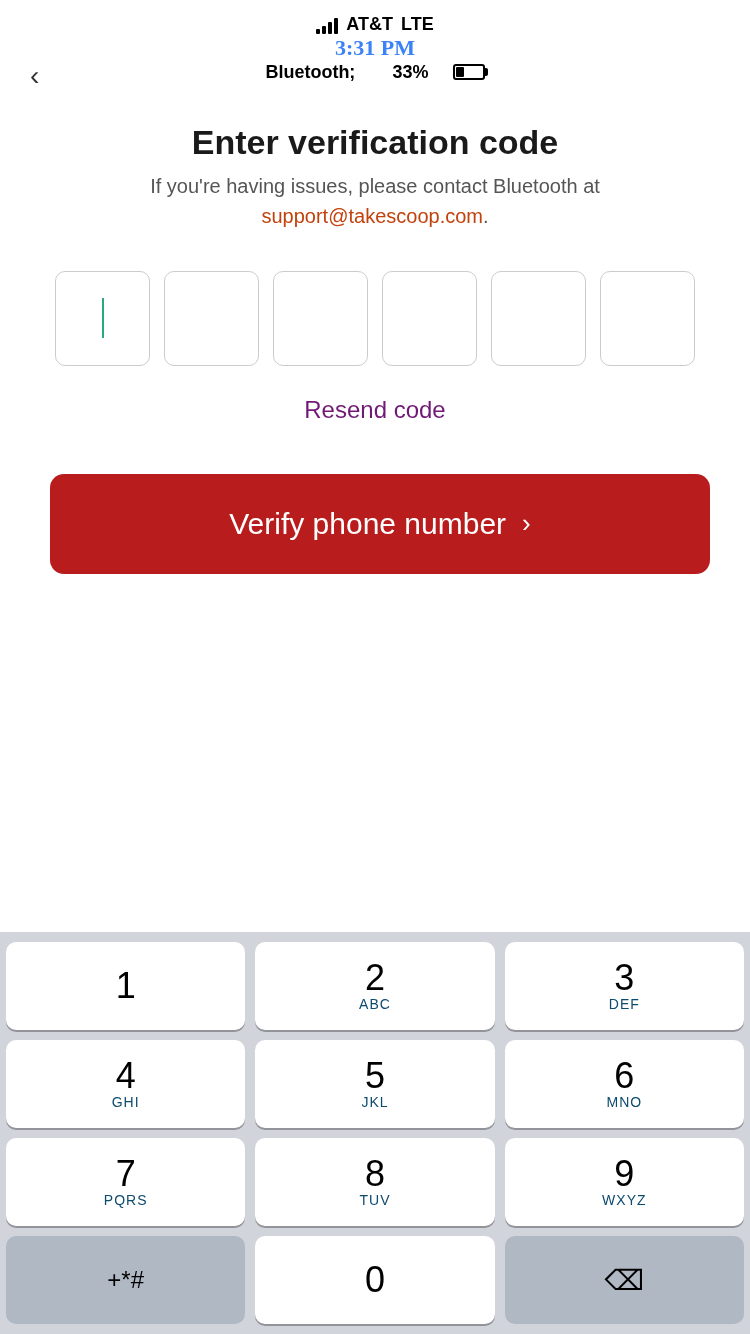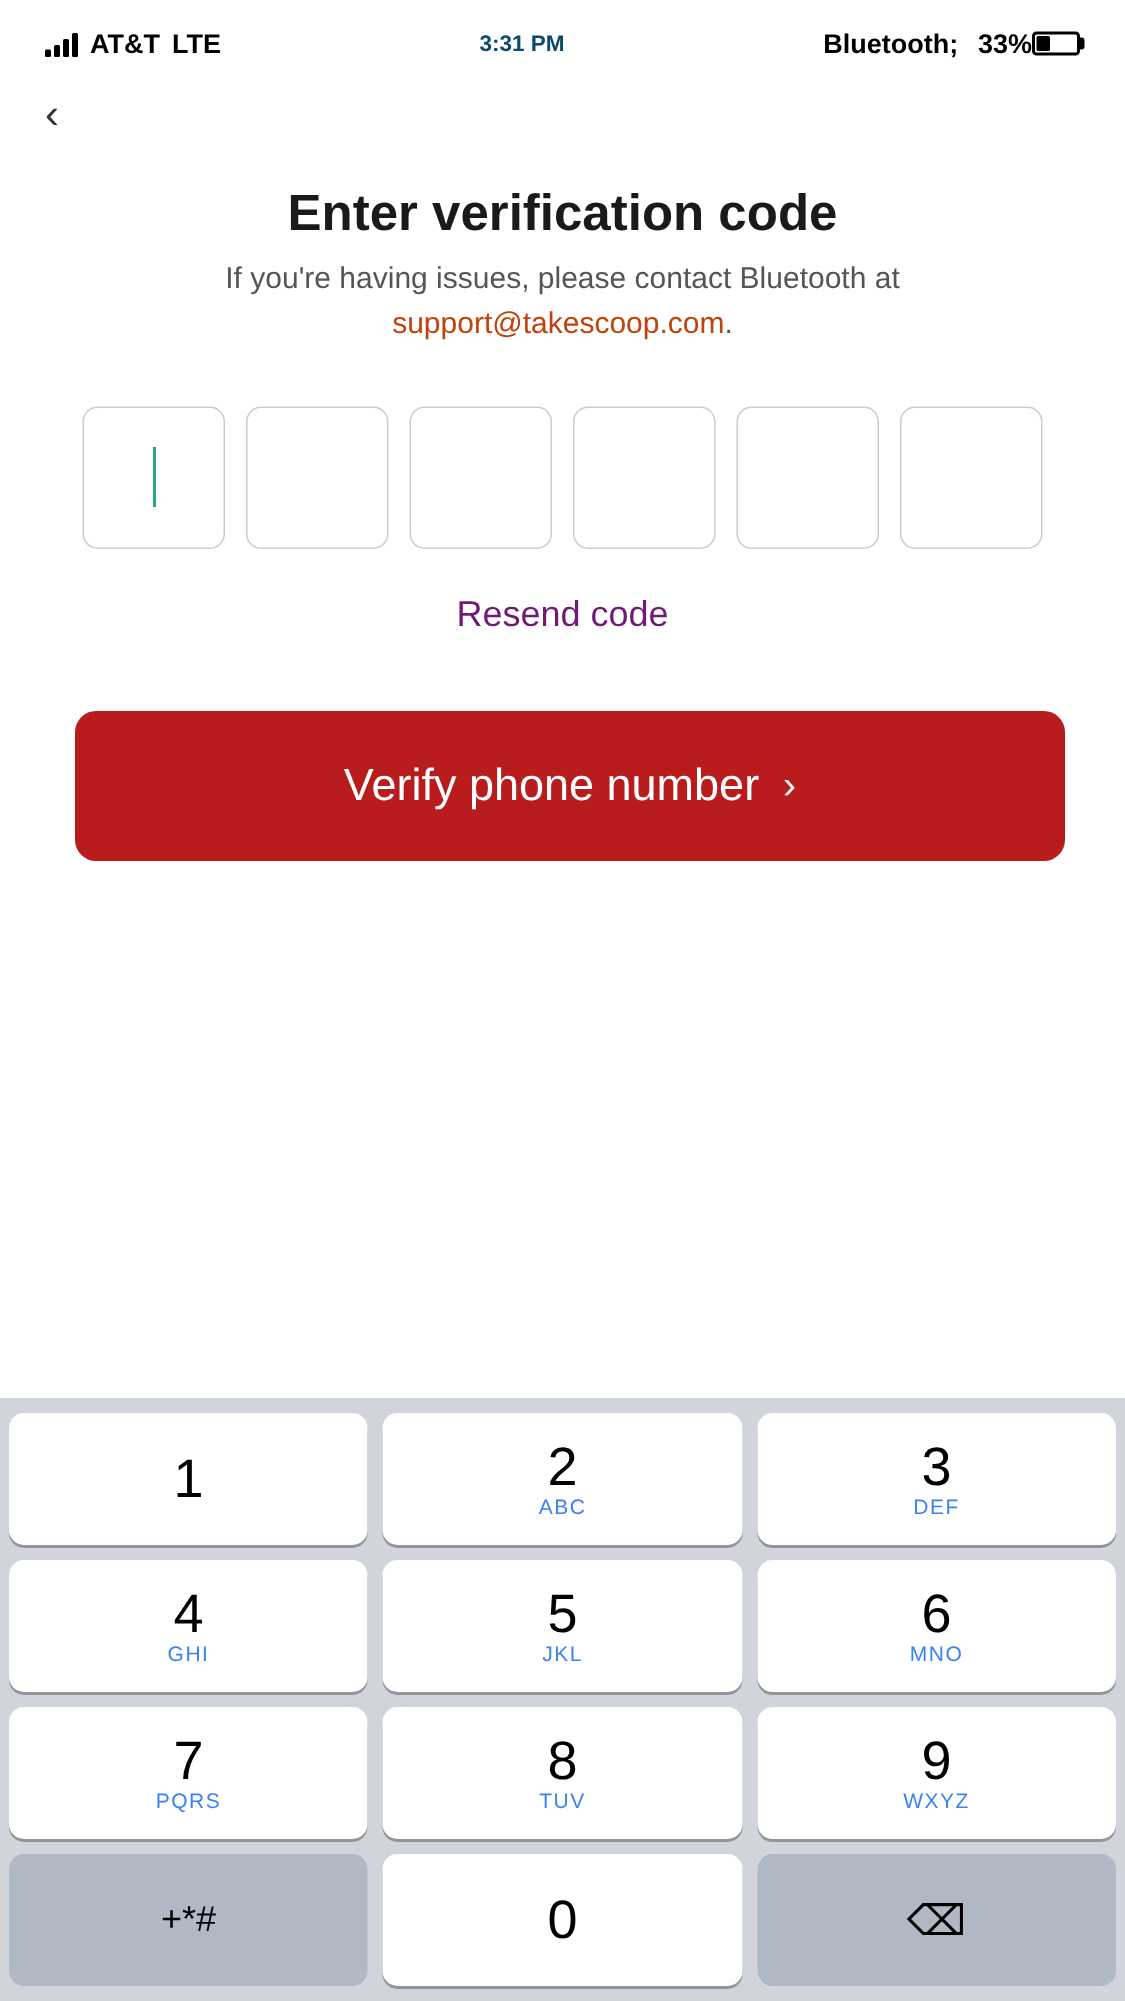--- a/index.html
+++ b/index.html
@@ -13,20 +13,21 @@
       position: relative;
     }
 
     
     .status-bar {
       display: flex;
       justify-content: space-between;
       align-items: center;
       padding: 14px 30px 6px 30px;
       height: 50px;
+      flex-direction: column;
     }
     .status-left {
       display: flex;
       align-items: center;
       gap: 8px;
       font-size: 18px;
       font-weight: 600;
       color: #000;
     }
     .signal-bars {
@@ -34,28 +35,29 @@
       align-items: flex-end;
       gap: 2px;
       height: 18px;
     }
     .bar {
       width: 4px;
       background: #000;
       border-radius: 1px;
     }
     .status-center {
-      font-size: 15px;
+      font-size: 22px;
       font-weight: 600;
-      color: #0c4a6e;
+      color: #3b82f6;
+      font-family: Liberation Serif, serif;
     }
     .status-right {
       display: flex;
       align-items: center;
-      gap: 0;
+      gap: 24px;
       font-size: 18px;
       font-weight: 600;
       color: #000;
     }
     .battery-icon {
       width: 32px;
       height: 16px;
       border: 2px solid #000;
       border-radius: 3px;
       position: relative;
@@ -210,21 +212,21 @@
       box-shadow: none;
     }
     .key-number {
       font-size: 36px;
       font-weight: 300;
       color: #000;
       line-height: 1;
     }
     .key-letters {
       font-size: 14px;
-      color: #3b82f6;
+      color: #0c4a6e;
       letter-spacing: 1px;
       font-weight: 500;
       margin-top: 0;
     }
     .key-symbols {
       font-size: 24px;
       color: #000;
     }
     .key-delete {
       font-size: 28px;

